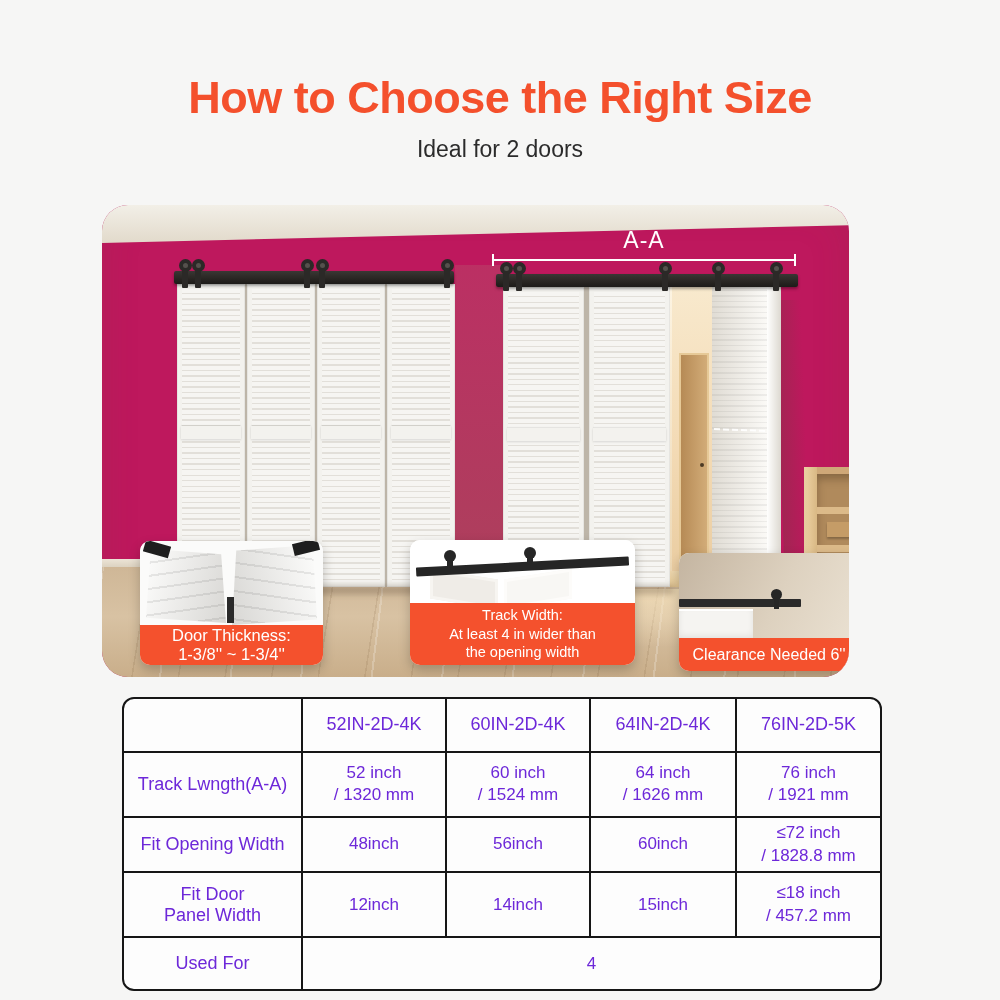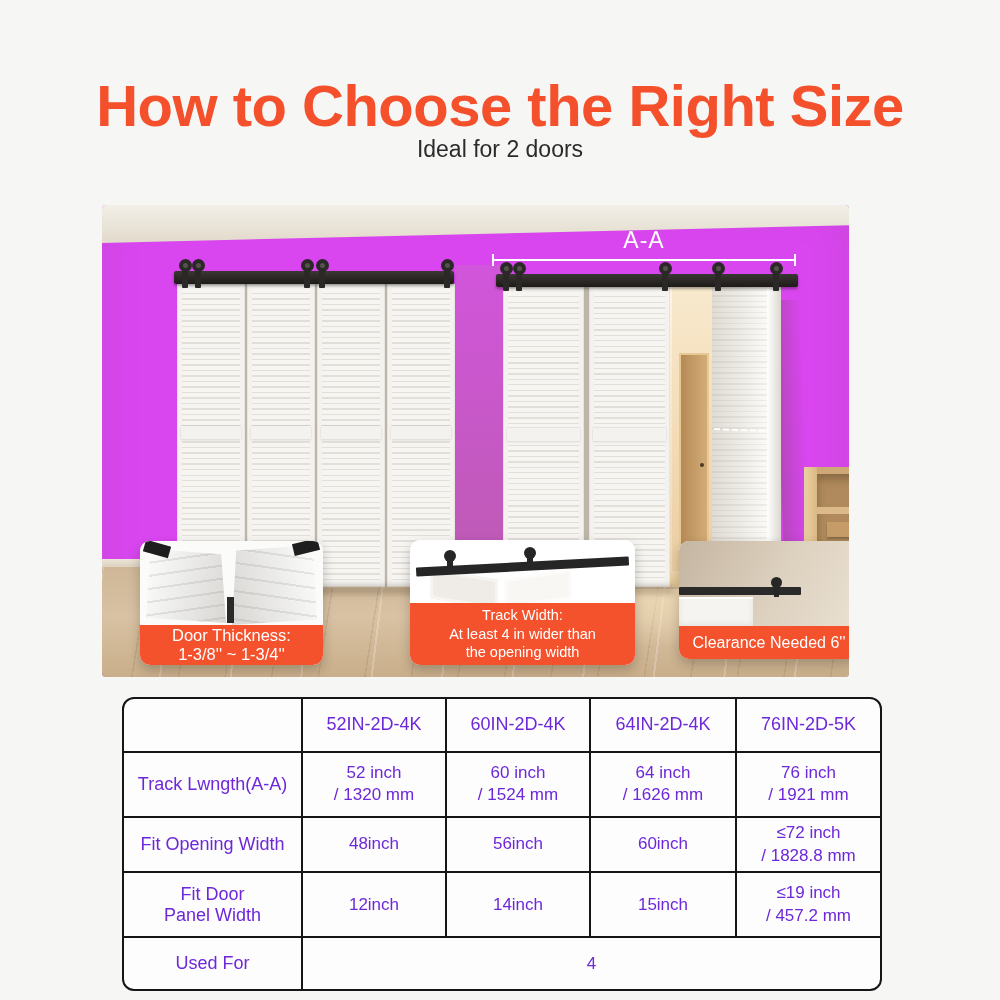--- a/index.html
+++ b/index.html
@@ -1,26 +1,26 @@
 <!DOCTYPE html>
 <html><head>
 <meta charset="utf-8">
 <style>
   html,body{margin:0;padding:0;}
   body{width:1000px;height:1000px;background:#f6f6f5;font-family:"Liberation Sans",sans-serif;overflow:hidden;}
   .canvas{position:relative;width:1000px;height:1000px;}
 
   .title{position:absolute;left:0;top:72px;width:1000px;text-align:center;
-         font-size:58px;font-weight:bold;letter-spacing:-0.5px;color:#F4502C;}
+         font-size:45px;font-weight:bold;letter-spacing:-0.5px;color:#F4502C;}
   .subtitle{position:absolute;left:0;top:136px;width:1000px;text-align:center;
          font-size:23px;color:#2b2b2b;}
 
   
-  .photo{position:absolute;left:102px;top:205px;width:747px;height:472px;border-radius:4px;
-         overflow:hidden;background:#d946ef;box-shadow:inset 0 0 40px rgba(90,70,50,.12);}
+  .photo{position:absolute;left:102px;top:205px;width:747px;height:472px;border-radius:26px;
+         overflow:hidden;background:#be185d;box-shadow:inset 0 0 40px rgba(90,70,50,.12);}
   .photo div{position:absolute;}
   .ceiling{left:0;top:0;width:796px;height:38px;
          background:linear-gradient(180deg,#f2efe7,#e2dacb);
          clip-path:polygon(0 0,100% 0,100% 50%,0 100%);}
   .baseboard{left:0;top:354px;width:796px;height:10px;
          background:linear-gradient(180deg,#ece4d6,#d8cebc);}
   .floor{left:0;top:362px;width:796px;height:110px;
          background:
            repeating-linear-gradient(97deg,rgba(255,255,255,.22) 0 2px,rgba(255,255,255,0) 2px 70px),
            repeating-linear-gradient(99deg,rgba(120,90,55,.14) 0 1.5px,rgba(120,90,55,0) 1.5px 46px),
@@ -91,21 +91,21 @@
   
   .dim-line{left:390px;top:54px;width:304px;height:2px;background:#fff;}
   .dim-line::before,.dim-line::after{content:'';position:absolute;top:-5px;width:2px;height:12px;background:#fff;}
   .dim-line::before{left:0;} .dim-line::after{right:0;}
   .dim-label{left:390px;top:22px;width:304px;text-align:center;font-size:23px;color:#fff;letter-spacing:1px;}
 
   
   .card{border-radius:10px;overflow:hidden;background:#fff;box-shadow:0 5px 12px rgba(0,0,0,.22);}
   .card1{left:38px;top:336px;width:183px;height:124px;}
   .card2{left:308px;top:335px;width:183px;height:125px;padding-left:42px;}
-  .card3{left:577px;top:336px;width:180px;height:118px;}
+  .card3{left:577px;top:348px;width:180px;height:118px;}
   .card-img{left:0;top:0;right:0;}
   .card1 .card-img{height:84px;background:#fbfbfa;}
   .card2 .card-img{height:63px;background:#ffffff;}
   .card3 .card-img{height:85px;background:linear-gradient(115deg,#c4b5a1,#ddd1bf 55%,#eae1d2);}
   .banner{left:0;right:0;bottom:0;background:#F4512D;color:#fff;text-align:center;
          white-space:pre-line;display:flex;align-items:center;justify-content:center;}
   .card1 .banner{height:40px;font-size:16.5px;line-height:1.18;margin-top:15px;}
   .card2 .banner{height:62px;font-size:14.5px;line-height:1.3;}
   .card3 .banner{height:33px;font-size:16px;}
 
@@ -303,21 +303,21 @@
         <td class="val">60inch</td>
         <td class="val">≤72 inch
 / 1828.8 mm</td>
       </tr>
       <tr class="rh4">
         <td class="lbl">Fit Door
 Panel Width</td>
         <td class="val">12inch</td>
         <td class="val">14inch</td>
         <td class="val">15inch</td>
-        <td class="val">≤19 inch
+        <td class="val">≤18 inch
 / 457.2 mm</td>
       </tr>
       <tr class="rh5">
         <td class="lbl">Used For</td>
         <td class="val" colspan="4">4</td>
       </tr>
     </tbody>
       </table>
   </div>
 

